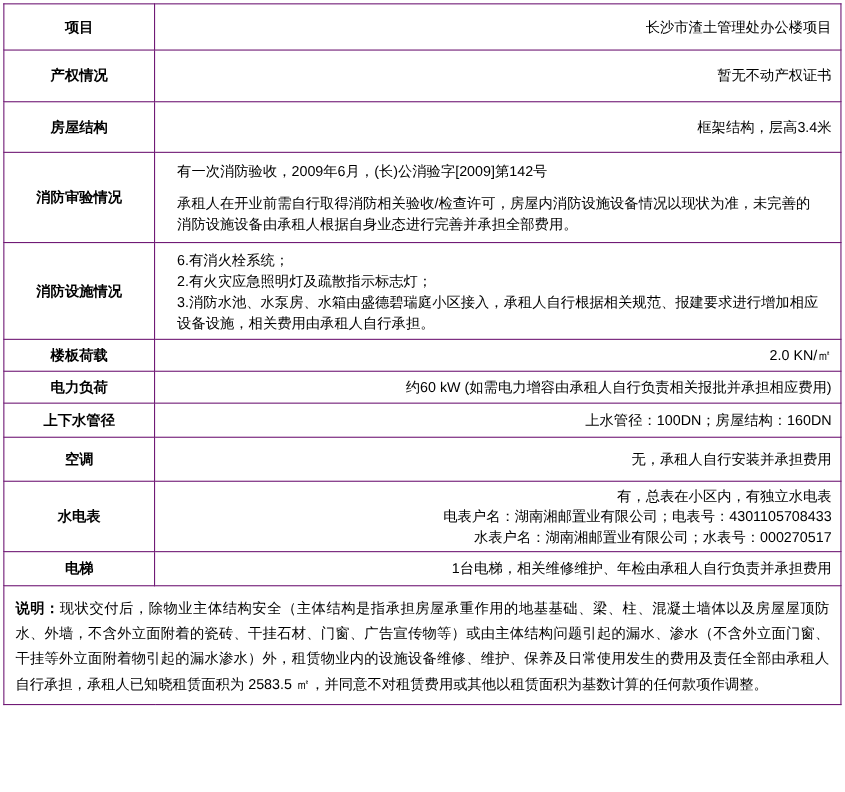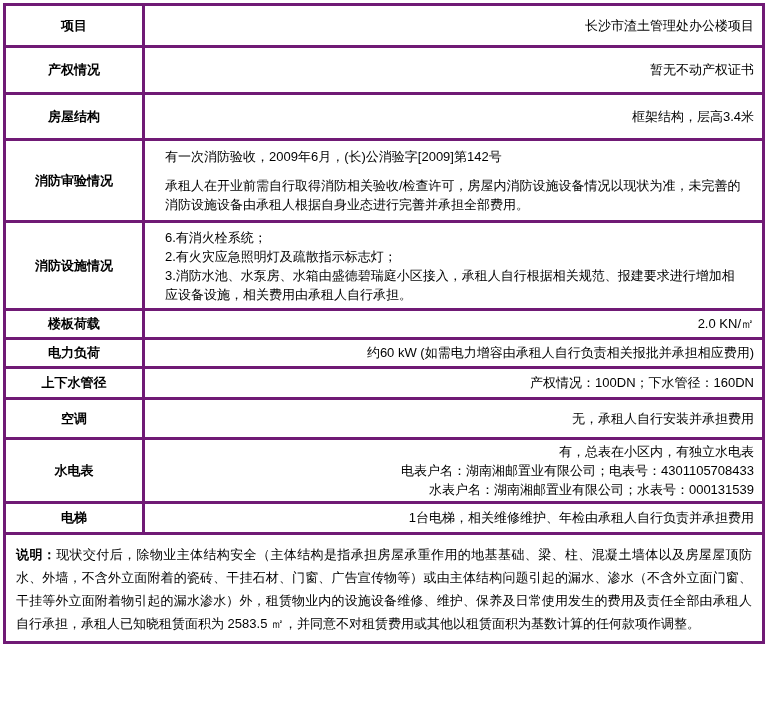--- a/index.html
+++ b/index.html
@@ -14,21 +14,21 @@
     color: #000000;
     box-sizing: border-box;
   }
   table.doc-table {
     border-collapse: collapse;
     width: 762px;
     margin: 3px;
     table-layout: fixed;
   }
   td {
-    border: 3px solid #701a75;
+    border: 1px solid #701a75;
     font-size: 13px;
     vertical-align: middle;
     overflow: hidden;
   }
   td.lbl {
     width: 128px;
     text-align: center;
     font-weight: bold;
     padding: 2px 4px;
   }
@@ -107,35 +107,35 @@
       <td class="val">2.0 KN/㎡</td>
     </tr>
 
     <tr class="h29">
       <td class="lbl">电力负荷</td>
       <td class="val">约60 kW (如需电力增容由承租人自行负责相关报批并承担相应费用)</td>
     </tr>
 
     <tr class="h31">
       <td class="lbl">上下水管径</td>
-      <td class="val">产权情况：100DN；下水管径：160DN</td>
+      <td class="val">上水管径：100DN；房屋结构：160DN</td>
     </tr>
 
 
     <tr class="h40">
       <td class="lbl">空调</td>
       <td class="val">无，承租人自行安装并承担费用</td>
     </tr>
 
     <tr class="h64">
       <td class="lbl">水电表</td>
       <td class="val">
         <div class="mid-line">有，总表在小区内，有独立水电表</div>
         <div class="mid-line">电表户名：湖南湘邮置业有限公司；电表号：4301105708433</div>
-        <div class="mid-line">水表户名：湖南湘邮置业有限公司；水表号：000131539</div>
+        <div class="mid-line">水表户名：湖南湘邮置业有限公司；水表号：000270517</div>
       </td>
     </tr>
 
     <tr class="h31">
       <td class="lbl">电梯</td>
       <td class="val">1台电梯，相关维修维护、年检由承租人自行负责并承担费用</td>
     </tr>
 
 
     <tr class="h108">

